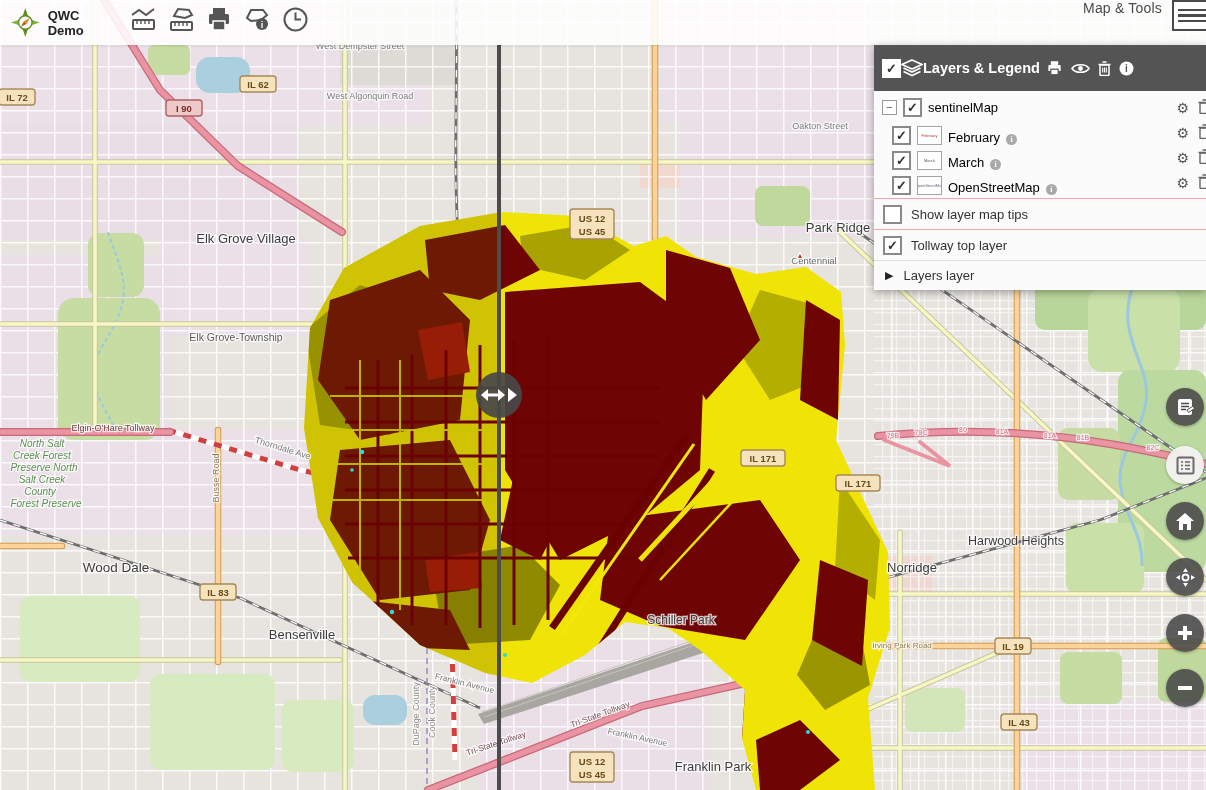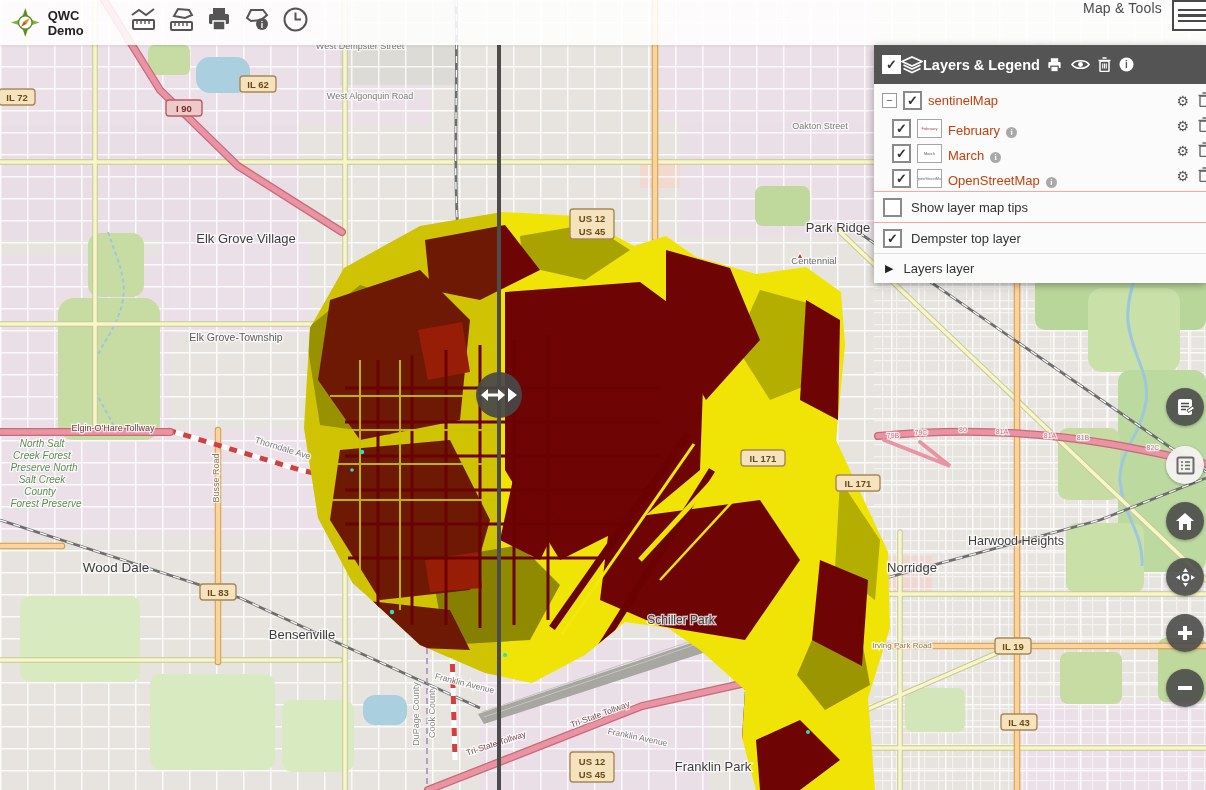--- a/index.html
+++ b/index.html
@@ -37,38 +37,38 @@
   #menu-label{margin-left:auto;font-size:14px;font-weight:normal;color:#4A4A4A;
     letter-spacing:.2px;flex:0 0 auto;}
   #menu-button{flex:0 0 auto;width:30px;height:27px;border:2px solid #4A4A4A;
     margin-left:10px;margin-right:-8px;display:flex;flex-direction:column;
     justify-content:center;gap:3px;padding:0 4px;cursor:pointer;background:#fff;}
   #menu-button i{display:block;height:2.5px;background:#4A4A4A;}
 
   
   #layers-panel{position:absolute;left:874px;top:45px;width:332px;z-index:10;
     background:#FBFBFB;box-shadow:0 2px 8px rgba(0,0,0,.35);font-size:13px;color:#333;}
-  #panel-header{height:39px;background:#545454;display:flex;align-items:center;
+  #panel-header{height:46px;background:#545454;display:flex;align-items:center;
     color:#fff;padding:0 8px;}
   #panel-title{font-weight:bold;font-size:14.5px;flex:0 0 auto;}
   .hicon{cursor:pointer;display:flex;align-items:center;}
   .cb{width:15px;height:15px;background:#fff;border:2px solid #8A8A8A;
     display:inline-flex;align-items:center;justify-content:center;flex:0 0 auto;
     font-size:13px;line-height:1;color:#333;cursor:pointer;}
   .cb::after{content:"";}
   .cb.on::after{content:"\2713";font-weight:bold;}
   #panel-header .cb{border-color:#fff;}
   .tree{padding:4px 0 3px 0;background:#FBFBFB;}
   .trow{height:25px;display:flex;align-items:center;gap:6px;position:relative;
     padding-left:8px;overflow:hidden;cursor:default;}
   .trow .expander{width:13px;height:13px;border:1px solid #999;background:#fff;
     display:inline-flex;align-items:center;justify-content:center;font-size:11px;
     color:#555;line-height:1;cursor:pointer;flex:0 0 auto;}
   .trow.child{padding-left:18px;align-items:flex-end;}
-  .lname{color:#c2410c;}
+  .lname{color:#000000;}
   .thumb{width:23px;height:17px;border:1px solid #A5A5A5;background:#fff;
     font-size:4px;color:#999;overflow:hidden;display:inline-flex;align-items:center;
     justify-content:center;flex:0 0 auto;}
   .info-dot{width:11px;height:11px;border-radius:50%;background:#A9A9A9;color:#fff;
     font-size:8px;font-weight:bold;display:inline-flex;align-items:center;
     justify-content:center;font-family:"Liberation Serif",serif;flex:0 0 auto;}
   .row-tools{position:absolute;right:0;top:0;height:100%;display:flex;
     align-items:center;gap:9px;}
   .gear{font-size:14px;color:#555;cursor:pointer;line-height:1;}
   .cut-trash{width:8px;overflow:hidden;flex:0 0 auto;}
@@ -560,21 +560,21 @@
       </span>
     </div>
   </div>
 
   <div class="optrow">
     <span class="cb"></span>
     <span>Show layer map tips</span>
   </div>
   <div class="optrow">
     <span class="cb on"></span>
-    <span>Dempster top layer</span>
+    <span>Tollway top layer</span>
   </div>
   <div id="import-row">
     <span id="import-caret">▶</span>
     <span>Layers layer</span>
   </div>
 </div>
 
 <div class="fab" style="top:388px">
   <svg width="20" height="20" viewBox="0 0 20 20">
     <rect x="3" y="2" width="14" height="16" rx="2" fill="#fff"></rect>

